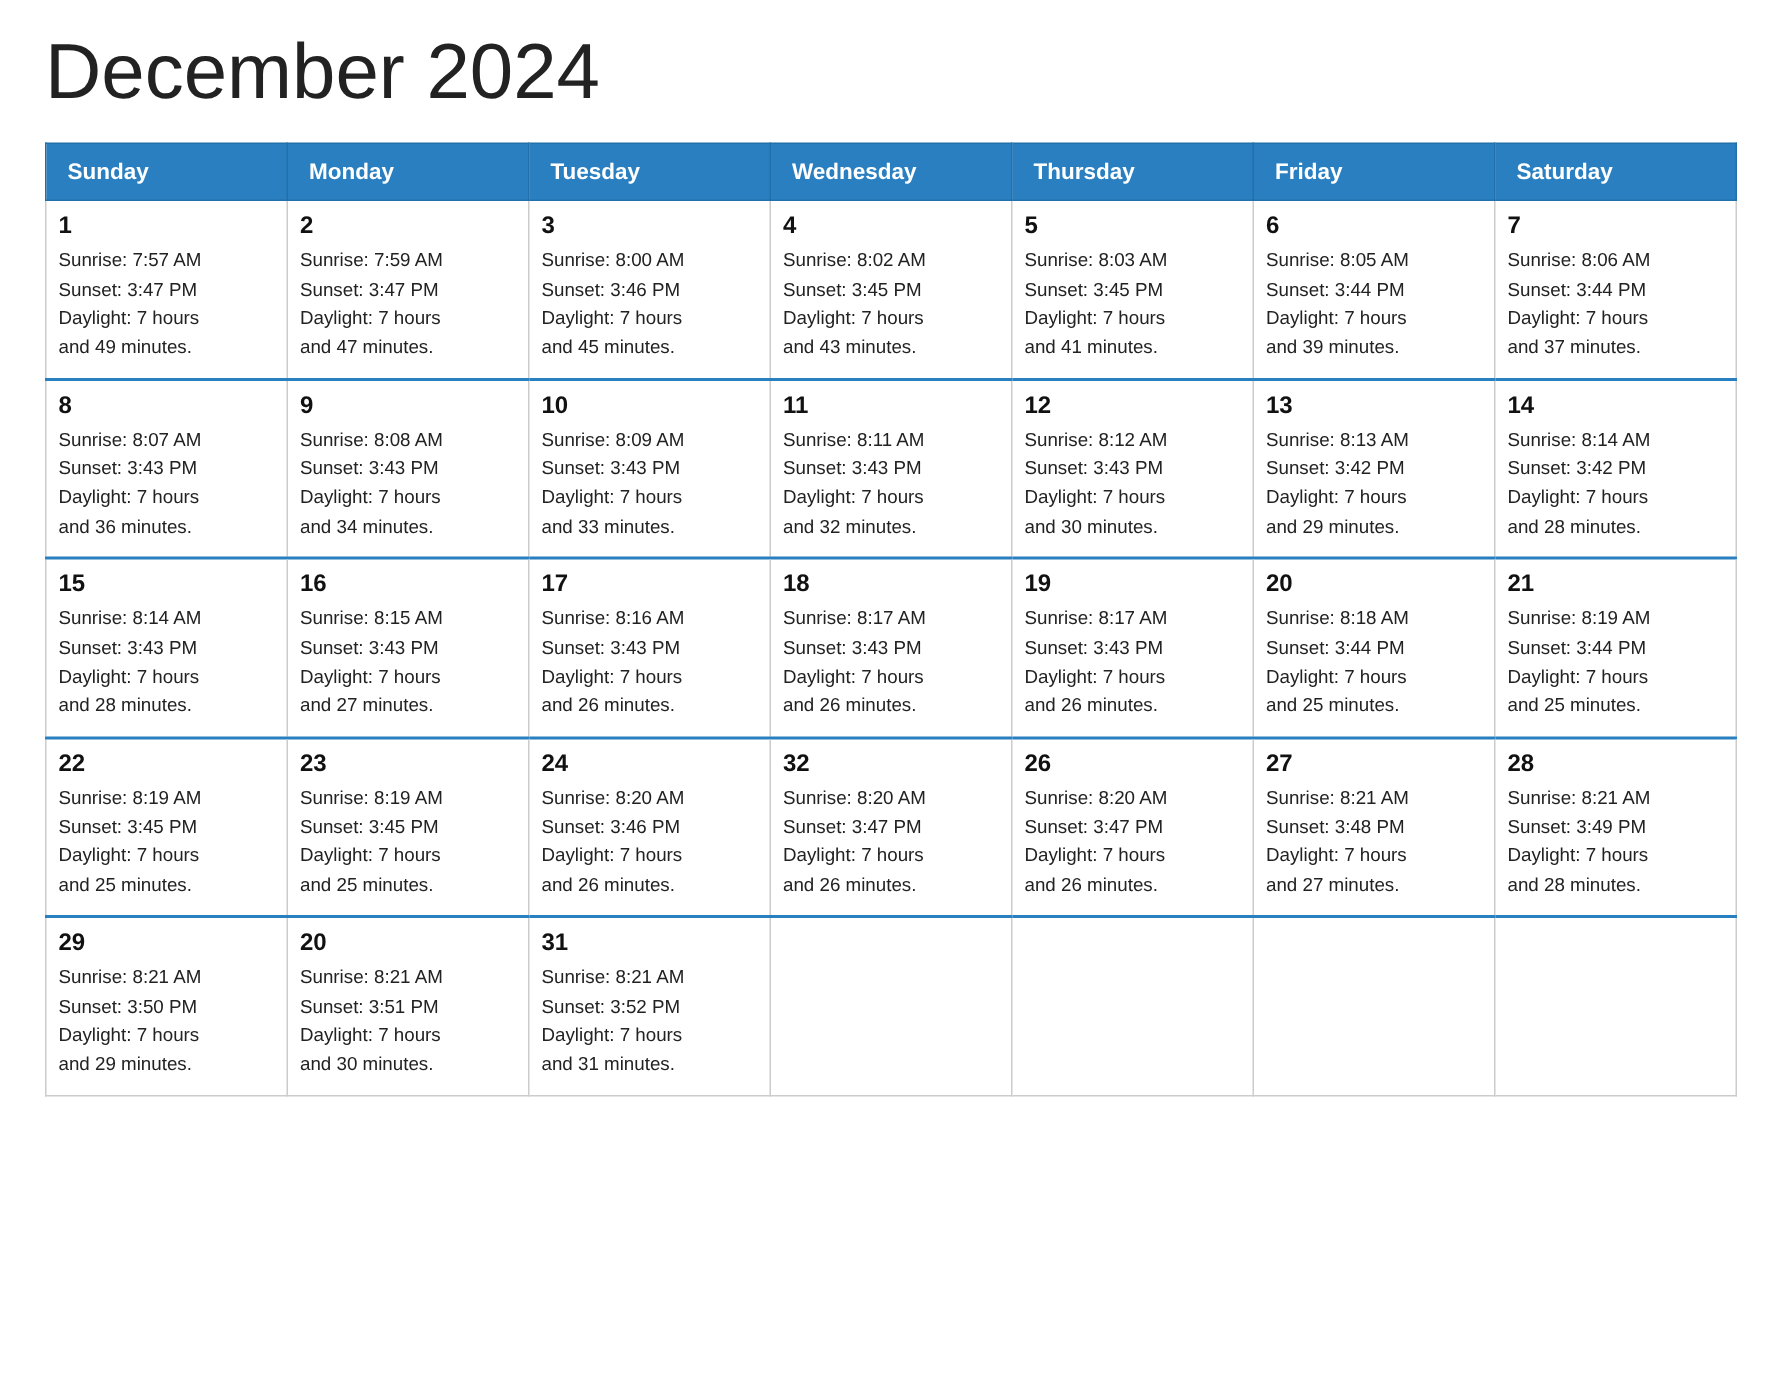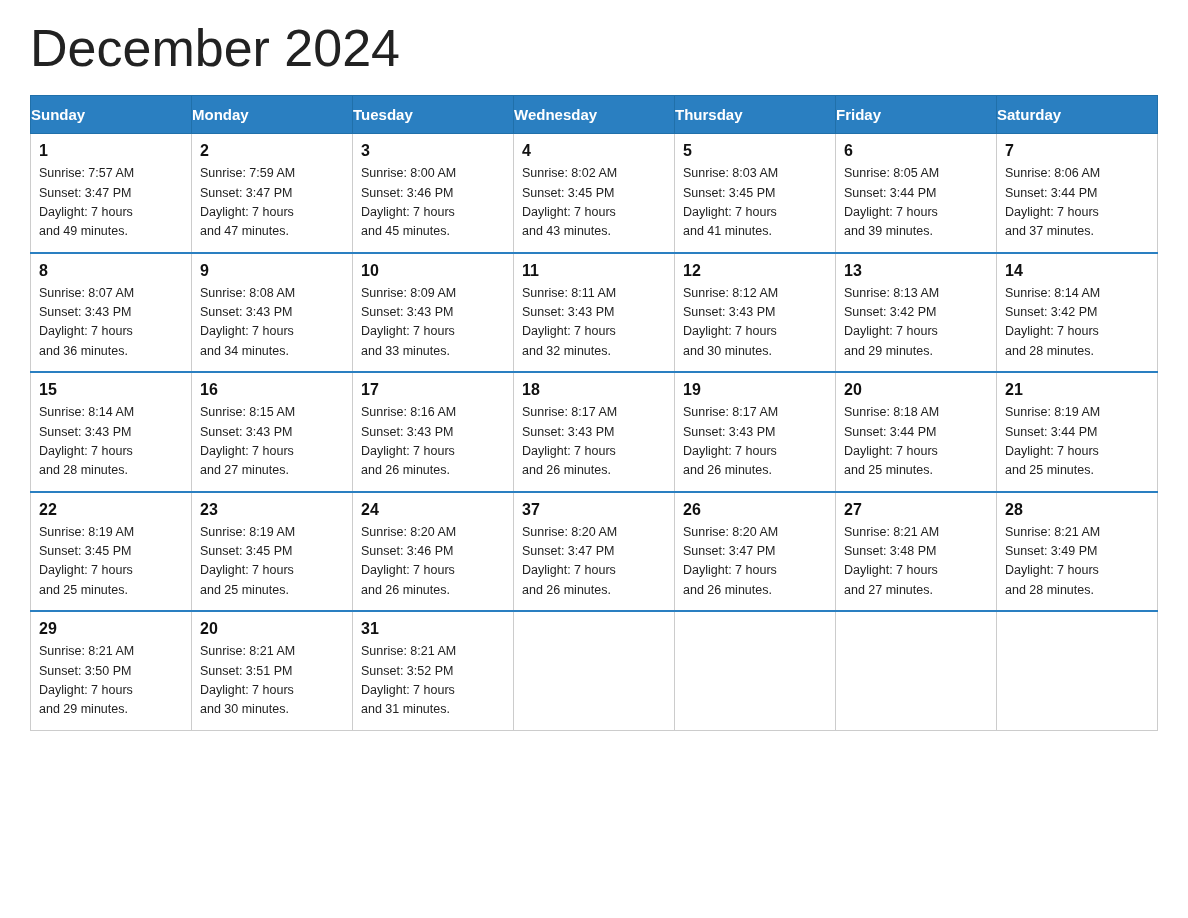--- a/index.html
+++ b/index.html
@@ -44,21 +44,21 @@
     .calendar-table {
       width: 100%;
       border-collapse: collapse;
       border: 1px solid #aaa;
     }
     .calendar-table th {
       background-color: #2a7fc1;
       color: #fff;
       font-size: 15px;
       font-weight: 600;
-      padding: 10px 0;
+      padding: 10px 14px;
       text-align: left;
       border: 1px solid #2070aa;
     }
     .calendar-table td {
       vertical-align: top;
       padding: 8px 8px 10px 8px;
       border: 1px solid #ccc;
       width: 14.28%;
       min-height: 100px;
       font-size: 13px;
@@ -323,21 +323,21 @@
         <td>
         <span class="day-num">24</span>
         <div class="day-info">
           Sunrise: 8:20 AM<br>
           Sunset: 3:46 PM<br>
           Daylight: 7 hours<br>
           and 26 minutes.
         </div>
       </td>
         <td>
-        <span class="day-num">37</span>
+        <span class="day-num">32</span>
         <div class="day-info">
           Sunrise: 8:20 AM<br>
           Sunset: 3:47 PM<br>
           Daylight: 7 hours<br>
           and 26 minutes.
         </div>
       </td>
         <td>
         <span class="day-num">26</span>
         <div class="day-info">

